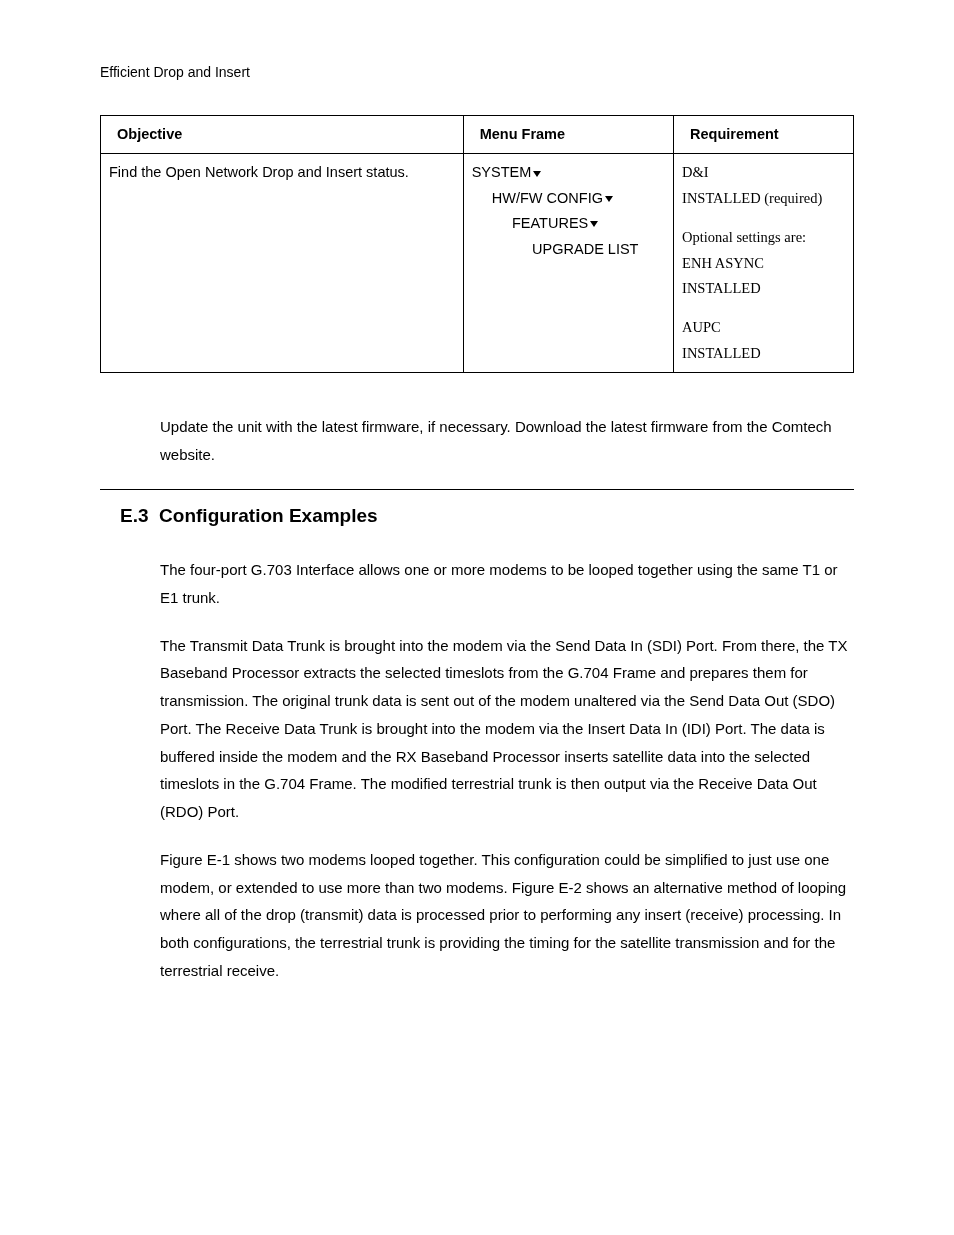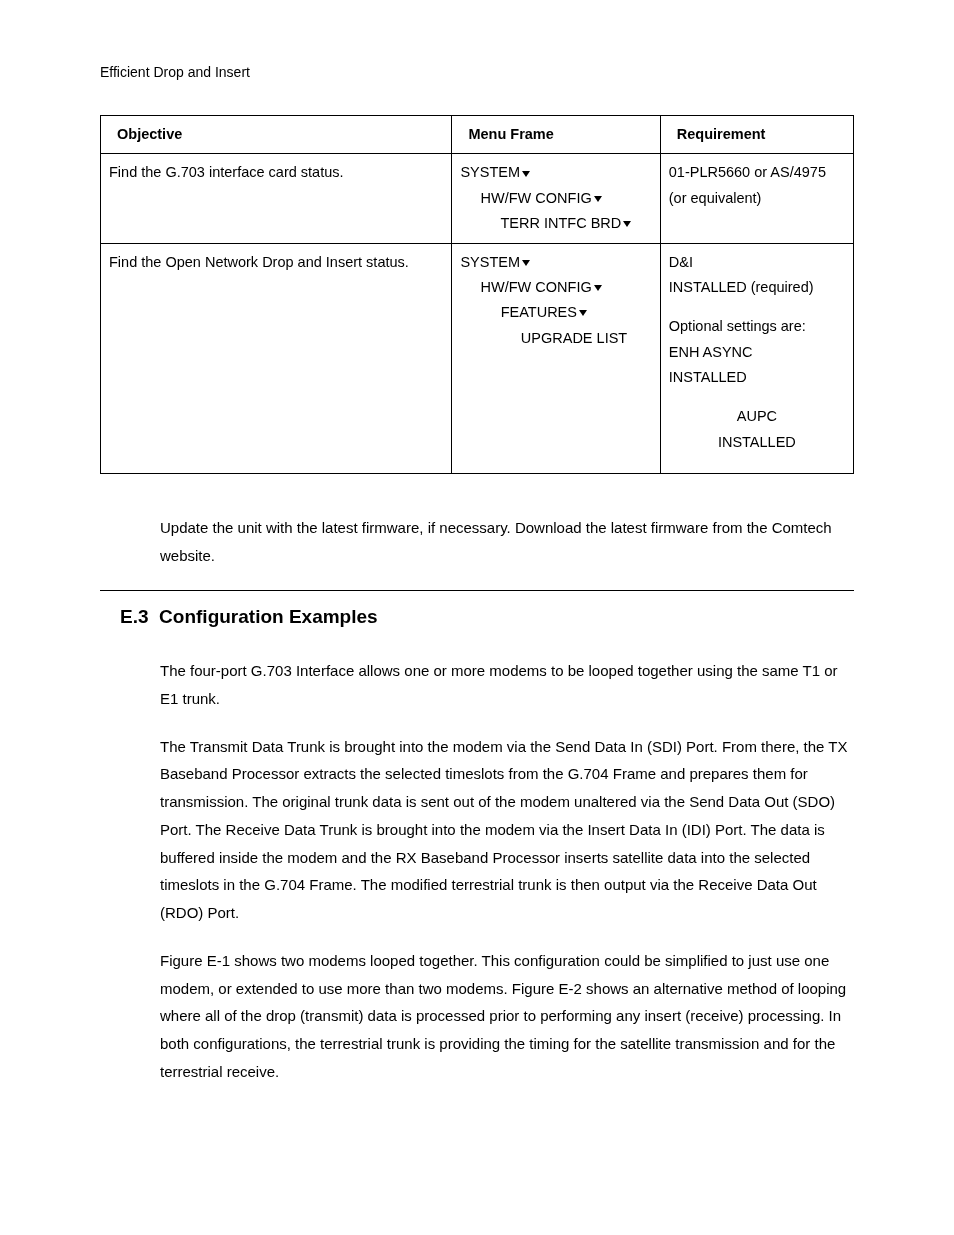--- a/index.html
+++ b/index.html
@@ -55,51 +55,39 @@
   hr.section-rule {
     border: none;
     border-top: 1.5px solid #000;
     margin: 10px 0 12px 0;
   }
   h2.section-heading {
     font-size: 19px;
     font-weight: bold;
     margin: 0 0 26px 20px;
   }
-  .req-block { margin-bottom: 14px; }
-  .req-block:last-child { margin-bottom: 12px; text-align: center; }
+  .req-block { margin-bottom: 14px; font-family: Liberation Serif, serif; }
+  .req-block:last-child { margin-bottom: 0; }
 </style>
 </head>
 <body>
 
 <div class="header-row">
   <span>Efficient Drop and Insert</span>
 </div>
 
 <table>
   <thead>
     <tr>
       <th>Objective</th>
       <th>Menu Frame</th>
       <th>Requirement</th>
     </tr>
   </thead>
   <tbody id="tbody">
-      <tr>
-        <td>Find the G.703 interface card status.</td>
-        <td>
-          <div class="menu-line">SYSTEM<span class="caret"></span></div>
-          <div class="menu-line">     HW/FW CONFIG<span class="caret"></span></div>
-          <div class="menu-line">          TERR INTFC BRD<span class="caret"></span></div>
-        </td>
-        <td>
-          <div>01-PLR5660 or AS/4975</div>
-          <div>(or equivalent)</div>
-        </td>
-      </tr>
       <tr>
         <td>Find the Open Network Drop and Insert status.</td>
         <td>
           <div class="menu-line">SYSTEM<span class="caret"></span></div>
           <div class="menu-line">     HW/FW CONFIG<span class="caret"></span></div>
           <div class="menu-line">          FEATURES<span class="caret"></span></div>
           <div class="menu-line">               UPGRADE LIST</div>
         </td>
         <td>
           <div class="req-block">

